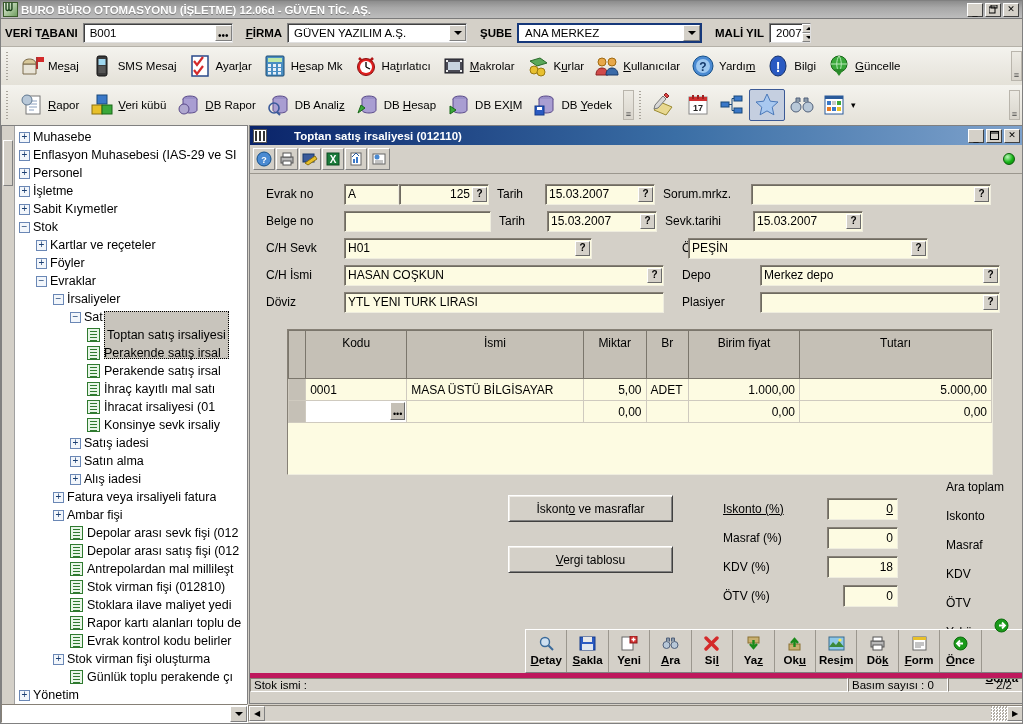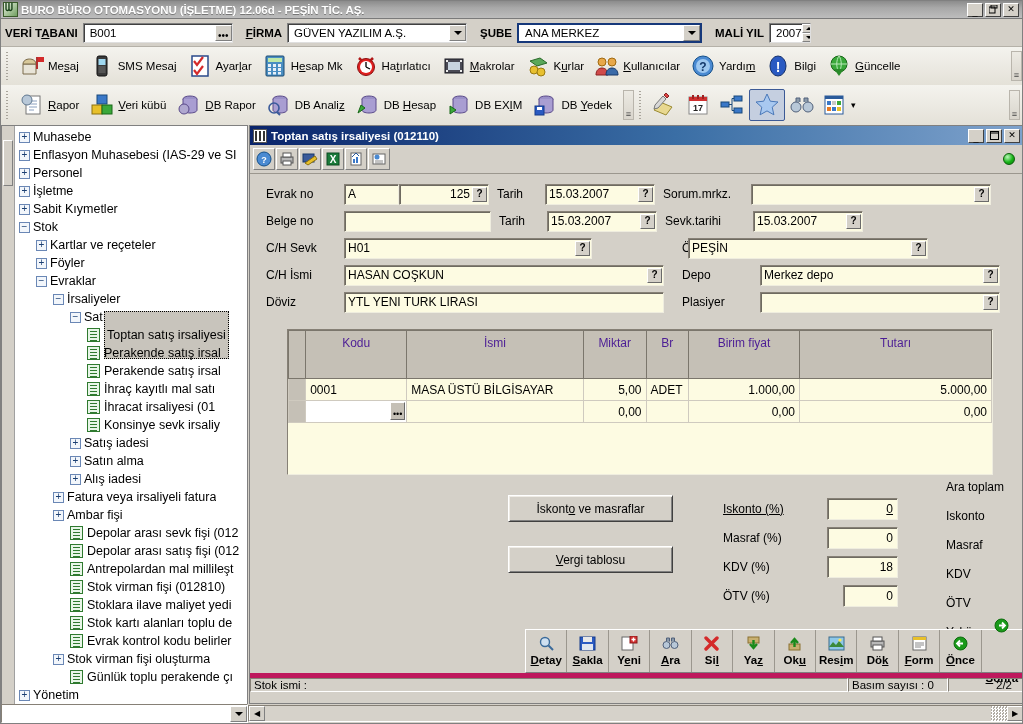--- a/index.html
+++ b/index.html
@@ -140,21 +140,21 @@
   .tnode .docico:after{content:"";position:absolute;left:2px;top:2px;right:2px;height:1px;
     box-shadow:0 0 0 0 #2f7a2f,0 3px 0 0 #2f7a2f,0 6px 0 0 #2f7a2f,0 9px 0 0 #2f7a2f;background:#2f7a2f;}
   .tnode .tlabel { overflow:hidden; }
   .tnode.sel .tlabel { background:#c8c4bc; border:1px dotted #000; padding:16px 2px; }
 
   
   .childwin { position:absolute; left:248px; top:0px; width:775px; height:579px;
      background:#d4d0c8; border:1px solid #808080; display:flex;flex-direction:column; }
   .cw-title { height:19px; display:flex;align-items:center;
      background: linear-gradient(to right,#0a246a,#3a6ea5 55%,#7ea2cc);
-     padding-left:3px; }
+     padding-left:3px;gap:23px; }
   .cw-title .cico { width:14px;height:14px;background:#fff;border:1px solid #555;margin-right:4px;
      position:relative;flex:none; }
   .cw-title .cico:after{content:"";position:absolute;left:1px;top:1px;width:10px;height:10px;
      background:repeating-linear-gradient(to right,#333 0 2px,#fff 2px 4px);}
   .cw-title .ctext { color:#fff;font-weight:bold;font-size:11.5px; }
   .cw-btns { margin-left:auto;display:flex;gap:2px;padding-right:3px; }
   .cw-toolbar { height:29px;display:flex;align-items:center;background:#d4d0c8;
      border-bottom:1px solid #9b978e;padding-left:3px;gap:1px; }
   .cwi { width:22px;height:22px;border:1px solid; border-color:#fff #808080 #808080 #fff;
      background:#d4d0c8;display:flex;align-items:center;justify-content:center;font-size:12px;}
@@ -178,21 +178,21 @@
     background:#d4d0c8;border:1px solid;border-color:#fff #6a6a6a #6a6a6a #fff;
     display:flex;align-items:center;justify-content:center;font-size:10px;font-weight:bold;line-height:1;}
 
   
   .gridwrap { position:absolute; left:37px; top:155px; width:706px; height:146px;
      border:1px solid; border-color:#868076 #efeddf #efeddf #868076;
      background:#fdfbe2; }
   table.grid { border-collapse:collapse; width:100%; table-layout:fixed; }
   table.grid th {
     background:#c5c0b6; border:1px solid #7b766c; height:48px;
-    font-size:12px; font-weight:normal; color:#4c1d95; vertical-align:top; padding-top:5px;
+    font-size:12px; font-weight:normal; color:#000000; vertical-align:top; padding-top:5px;
   }
   table.grid td { border:1px solid #cfcabf; height:22px; font-size:12px; padding:0 4px; color:#000;
      background:#fdfbe2; white-space:nowrap; overflow:hidden; }
   td.rowhdr, th.rowhdr { background:#c5c0b6 !important; border:1px solid #7b766c; padding:0; }
   td.num { text-align:right; }
   .editcell { background:#fff !important; position:relative; }
   .editcell .ed3 { position:absolute; right:1px; top:1px; width:15px;height:18px;background:#c5c0b6;
      border:1px solid;border-color:#fff #6a6a6a #6a6a6a #fff;display:flex;align-items:flex-end;
      justify-content:center;font-size:9px;line-height:9px;}
 
@@ -226,21 +226,21 @@
   .combo-bottom { width:247px;height:19px;background:#fff;border:1px solid;
       border-color:#868076 #fff #fff #868076; display:flex;align-items:center;flex:none;}
 </style>
 </head>
 <body>
 
 <div class="app">
 
   <div class="titlebar">
     <div class="appicon"></div>
-    <div class="ttext">BURO BÜRO OTOMASYONU (İŞLETME) 12.06d - PEŞİN TİC. AŞ.</div>
+    <div class="ttext">BURO BÜRO OTOMASYONU (İŞLETME) 12.06d - GÜVEN TİC. AŞ.</div>
     <div class="winbtns">
       <div class="winbtn">
           <span style="position:relative;top:3px">_</span>
         </div>
       <div class="winbtn">
         <svg width="9" height="9" viewBox="0 0 9 9">
             <rect x="0" y="2" width="6" height="6" fill="none" stroke="#000"></rect>
             <rect x="2" y="0" width="6" height="3" fill="none" stroke="#000"></rect>
           </svg>
       </div>
@@ -710,21 +710,21 @@
             <span class="tlabel">Stok virman fişi (012810)</span>
           </div>
           <div class="tnode">
             <span class="spacer" style="width: 55px;"></span>
             <span class="docico"></span>
             <span class="tlabel">Stoklara ilave maliyet yedi</span>
           </div>
           <div class="tnode">
             <span class="spacer" style="width: 55px;"></span>
             <span class="docico"></span>
-            <span class="tlabel">Stok kartı alanları toplu de</span>
+            <span class="tlabel">Rapor kartı alanları toplu de</span>
           </div>
           <div class="tnode">
             <span class="spacer" style="width: 55px;"></span>
             <span class="docico"></span>
             <span class="tlabel">Evrak kontrol kodu belirler</span>
           </div>
           <div class="tnode">
             <span class="spacer" style="width: 38px;"></span>
             <span class="pm">+</span>
             <span class="tlabel">Stok virman fişi oluşturma</span>

